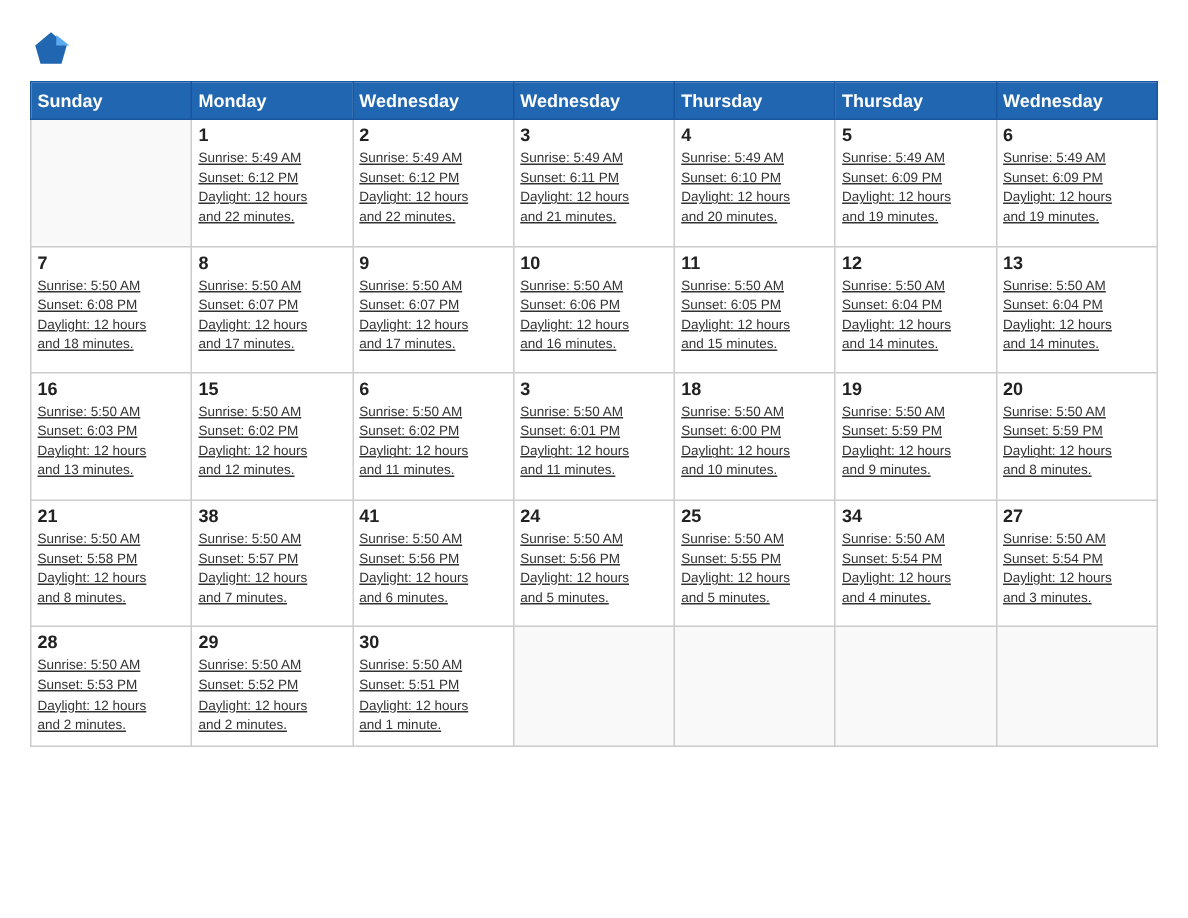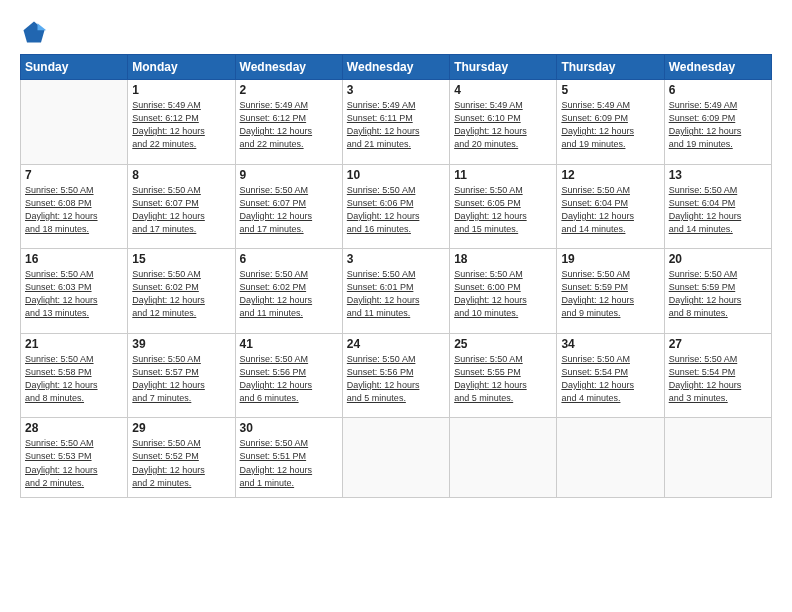--- a/index.html
+++ b/index.html
@@ -278,21 +278,21 @@
         </tr>
         <tr>
           <td>
             <span class="day-num">21</span>
             <div class="day-info" style="white-space: pre-line;">Sunrise: 5:50 AM
 Sunset: 5:58 PM
 Daylight: 12 hours
 and 8 minutes.</div>
           </td>
           <td>
-            <span class="day-num">39</span>
+            <span class="day-num">38</span>
             <div class="day-info" style="white-space: pre-line;">Sunrise: 5:50 AM
 Sunset: 5:57 PM
 Daylight: 12 hours
 and 7 minutes.</div>
           </td>
           <td>
             <span class="day-num">41</span>
             <div class="day-info" style="white-space: pre-line;">Sunrise: 5:50 AM
 Sunset: 5:56 PM
 Daylight: 12 hours

